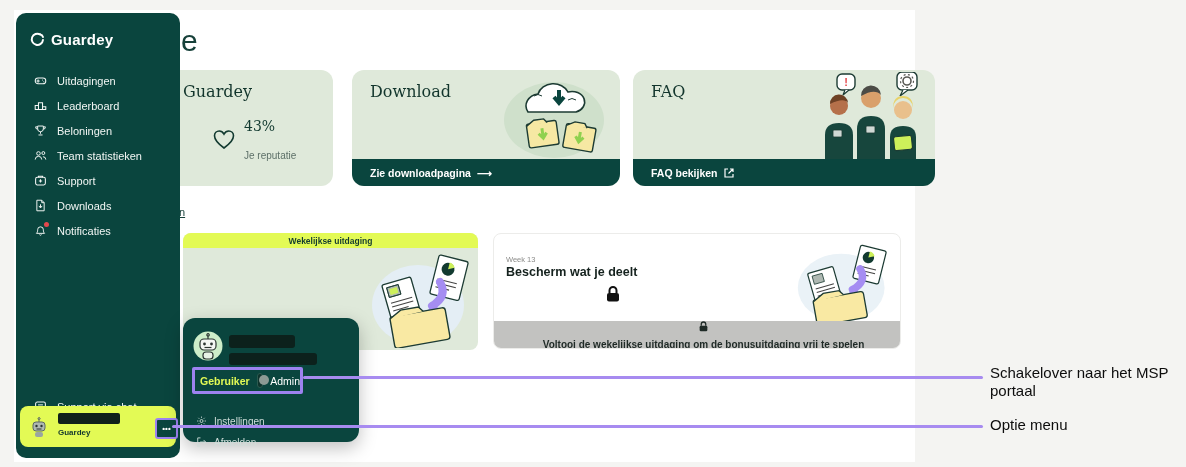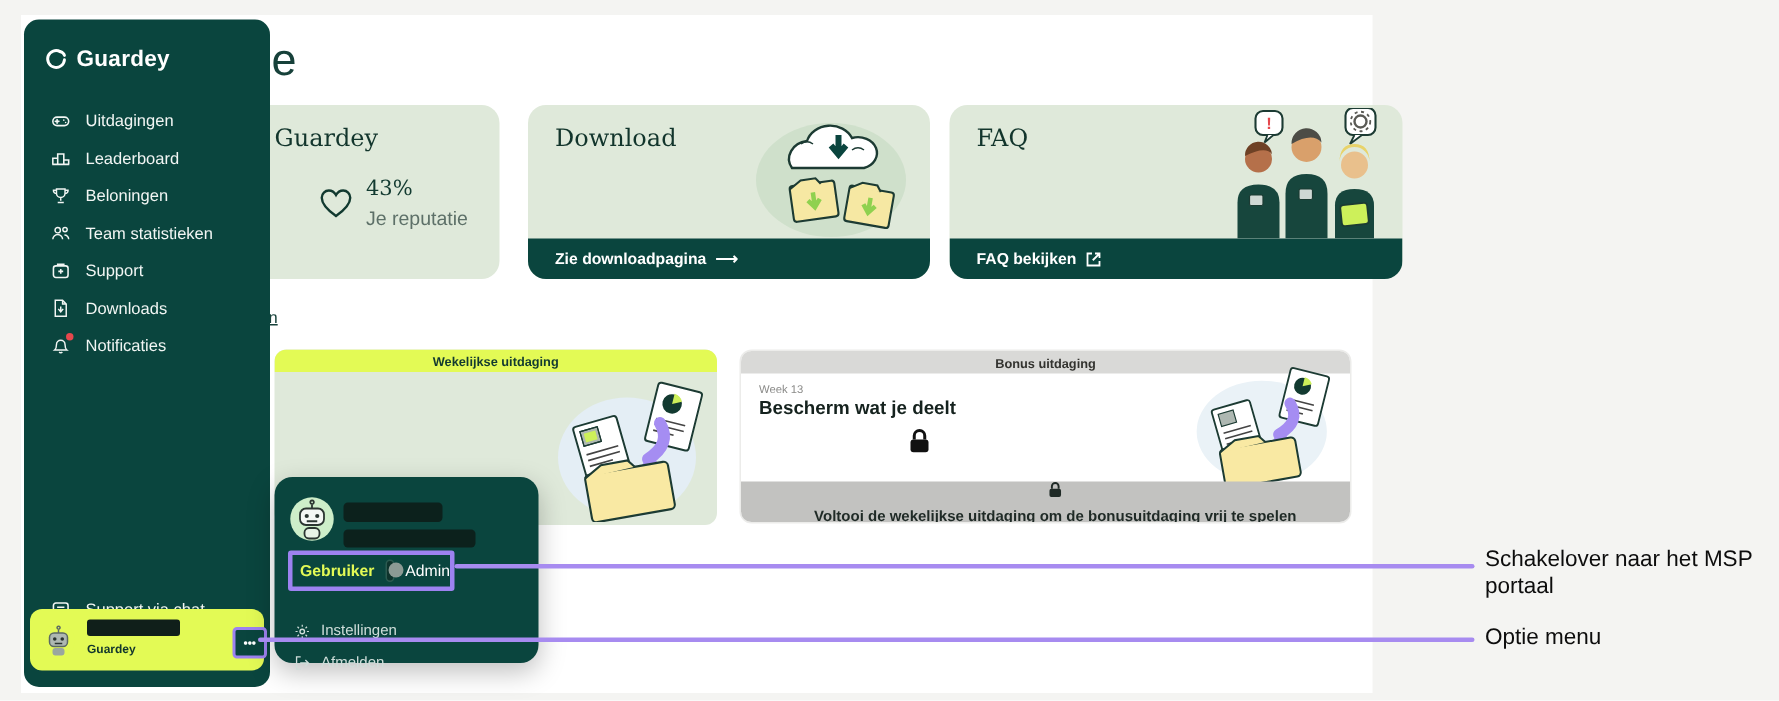--- a/index.html
+++ b/index.html
@@ -35,21 +35,21 @@
   .link-frag{left:179px;top:206px;font-size:11px;color:#17413a;text-decoration:underline;}
   
   .card{background:#dfe9da;border-radius:12px;overflow:hidden;z-index:1;}
   .card-title{font-family:"DejaVu Serif","Liberation Serif",serif;font-size:16px;color:#12352c;}
   .card-footer{position:absolute;left:0;right:0;bottom:0;height:27px;background:#0a453e;color:#fff;
     display:flex;align-items:center;gap:6px;padding-left:18px;font-size:10.5px;font-weight:bold;cursor:pointer;z-index:3;}
   .card1{left:150px;top:70px;width:183px;height:116px;}
   .card1 .card-title{position:absolute;left:33px;top:12px;}
   .stat{position:absolute;left:62px;top:48px;display:flex;align-items:center;gap:8px;color:#123a30;}
   .stat-num{font-family:"DejaVu Serif","Liberation Serif",serif;font-size:14px;}
-  .stat-lbl{font-size:13px;color:#5d7068;margin-top:4px;}
+  .stat-lbl{font-size:10px;color:#5d7068;margin-top:16px;}
   .card2{left:352px;top:70px;width:268px;height:116px;}
   .card3{left:633px;top:70px;width:302px;height:116px;}
   .card2 .card-title,.card3 .card-title{position:absolute;left:18px;top:12px;}
   .illu{position:absolute;z-index:2;}
   
   .chal{border-radius:8px;overflow:hidden;z-index:1;}
   .chal-head{height:15px;display:flex;align-items:center;justify-content:center;
     font-size:8.5px;font-weight:bold;}
   .weekly{left:183px;top:233px;width:295px;height:117px;background:#dfe9da;}
   .weekly .chal-head{background:#e3fa55;color:#123a30;}
@@ -194,21 +194,20 @@
       <path d="M66 52 l-6 8 l12 1 Z" fill="#a58df2"></path>
       <g transform="rotate(-10 52 78)">
         <rect x="24" y="62" width="56" height="32" rx="3" fill="#f9e9a3" stroke="#1c3b33" stroke-width="1.4"></rect>
         <path d="M24 64 l12-7 h18 l4 5" fill="#f9e9a3" stroke="#1c3b33" stroke-width="1.4"></path>
       </g>
     </svg>
   </div>
 </div>
 
 <div class="abs chal bonus">
-  <div class="chal-head">Bonus uitdaging</div>
   <div class="bonus-week">Week 13</div>
   <div class="bonus-title">Bescherm wat je deelt</div>
   <div class="bonus-lock">
     <svg width="14" height="16" viewBox="0 0 14 16">
         <rect x="1" y="7" width="12" height="8.5" rx="2" fill="#111"></rect>
         <path d="M3.5 7 V4.5 a3.5 3.5 0 0 1 7 0 V7" fill="none" stroke="#111" stroke-width="2"></path>
       </svg>
   </div>
   <div class="illu" style="right:6px;top:10px;">
     <svg width="100" height="78" viewBox="0 0 106 82">

